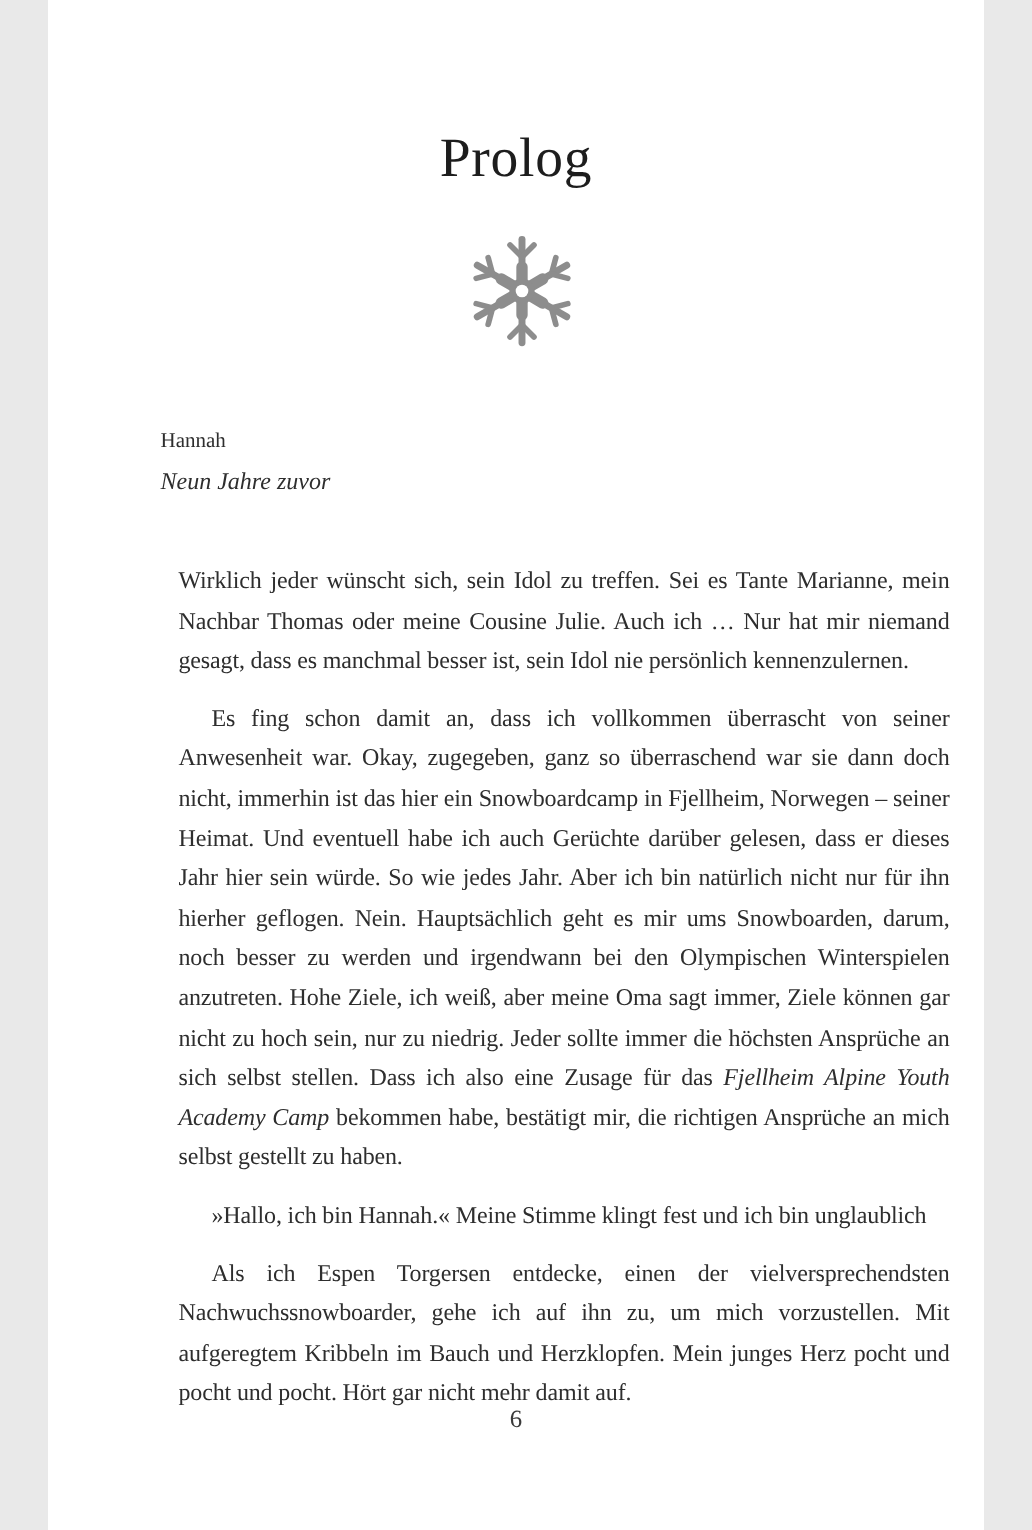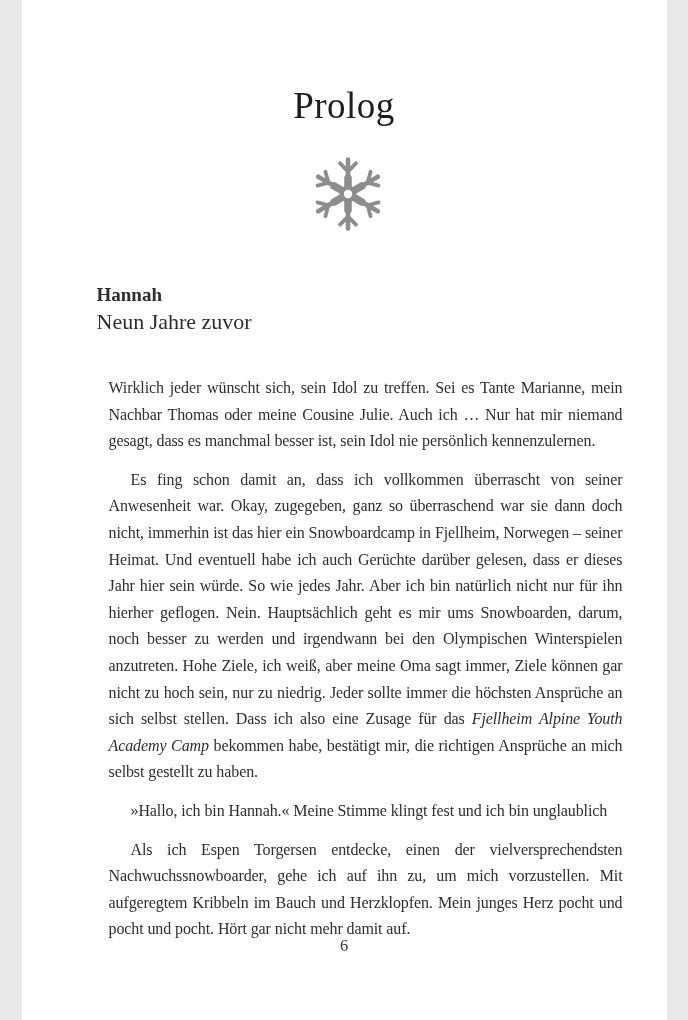--- a/index.html
+++ b/index.html
@@ -10,41 +10,40 @@
   }
   html,body{margin:0;padding:0;background:#e9e9e9;}
   .page{
     position:relative;
     width:624px;height:1020px;
     margin:0 auto;
     background:var(--paper);
     font-family:"Liberation Serif", serif;
     color:var(--ink);
     overflow:hidden;
-    padding-left:21px;
   }
   .book-title{
     position:absolute;top:84px;left:0;width:100%;
     margin:0;
     text-align:center;
     font-size:37px;font-weight:400;
     letter-spacing:0.5px;
     color:var(--title-ink);
   }
   .ornament{
     position:absolute;top:152px;left:50%;
     transform:translateX(-50%);
     margin-left:4px;
   }
   .section-head{
     position:absolute;left:75px;top:282px;
     line-height:26.5px;
   }
-  .character-name{font-weight:700;font-size:19px;margin:0;}
-  .section-subtitle{font-size:22px;margin:0;}
+  .character-name{font-weight:400;font-size:14px;margin:0;}
+  .section-subtitle{font-style:italic;font-size:16px;margin:0;}
   .body-text{
     position:absolute;left:75px;top:363px;width:538px;
     font-size:16px;line-height:26.6px;
     letter-spacing:-0.1px;
     text-align:justify;
     hyphens:auto;-webkit-hyphens:auto;
   }
   .body-text p{margin:12px;padding:0;}
   .body-text p.indent{text-indent:22px;}
   .body-text em{}

